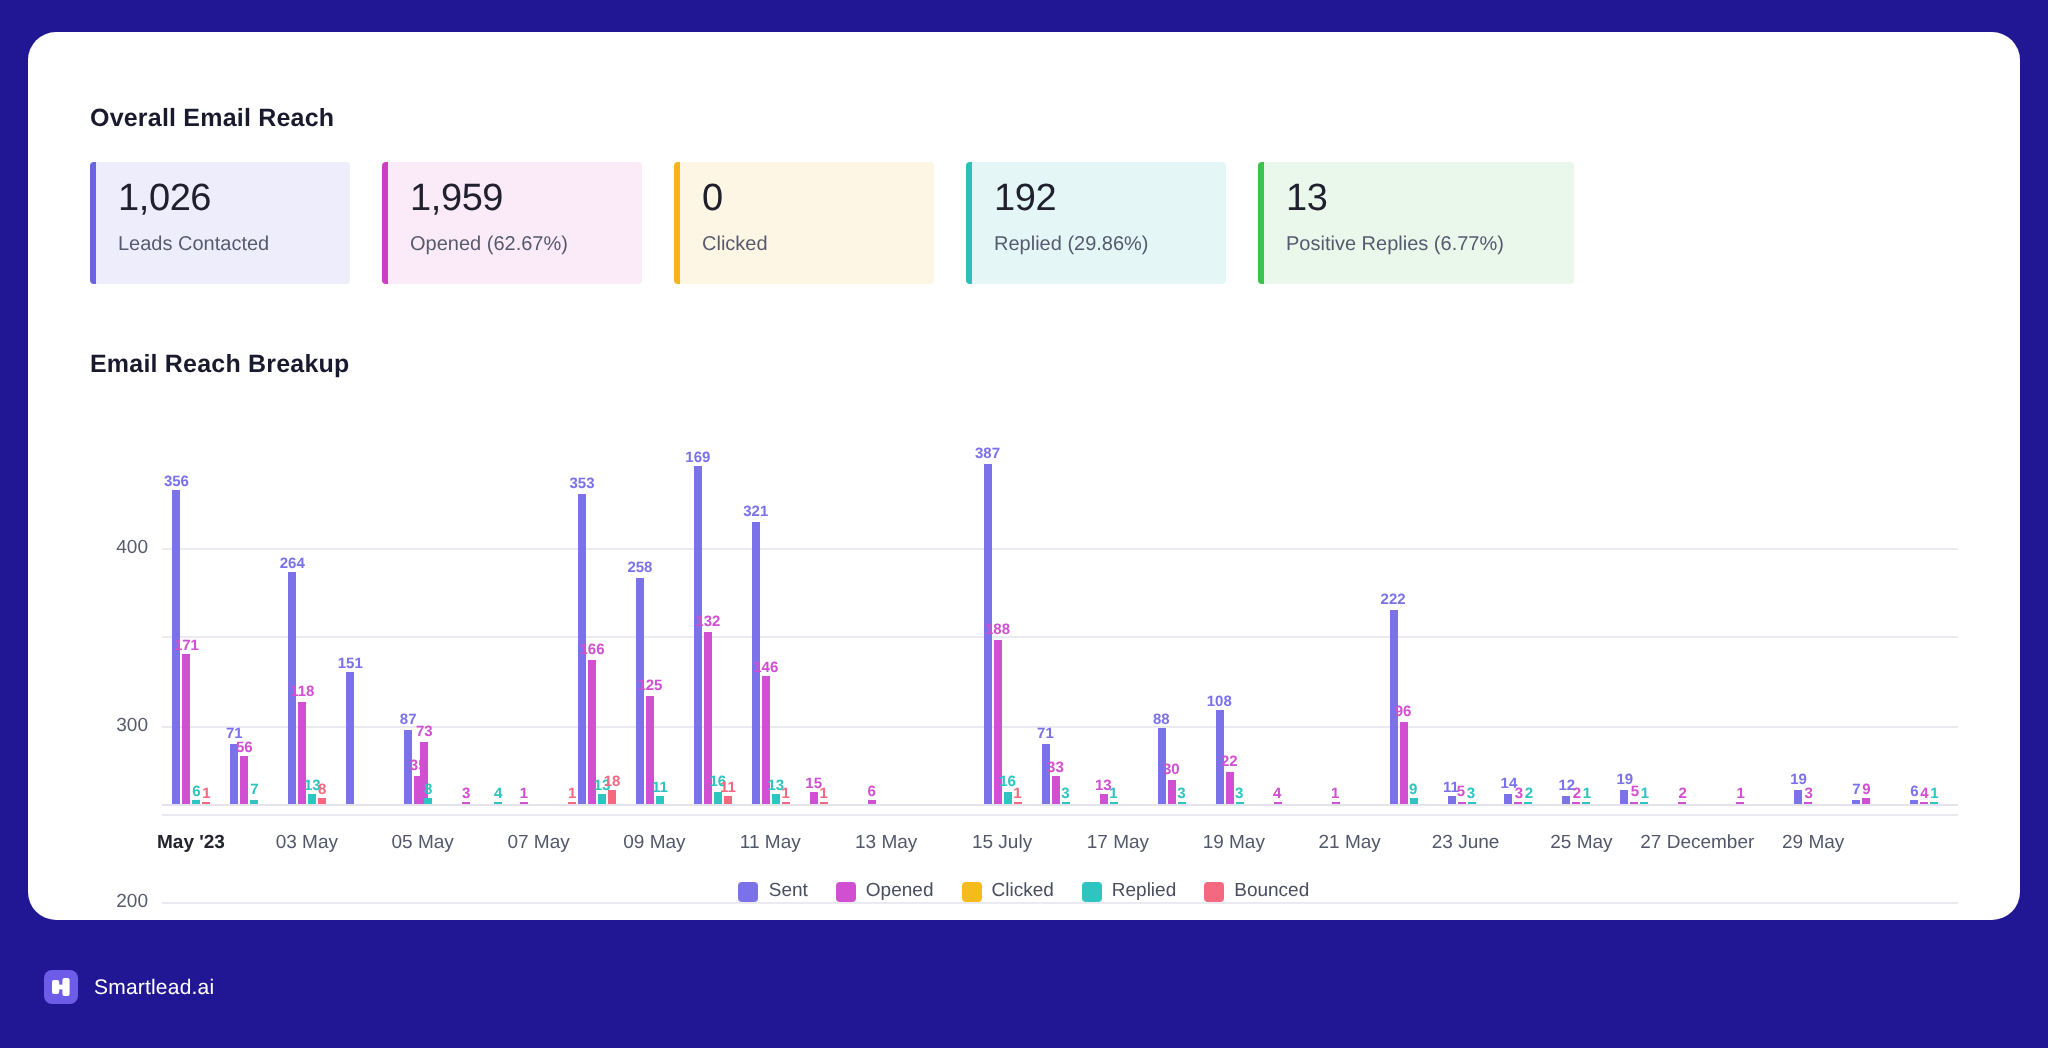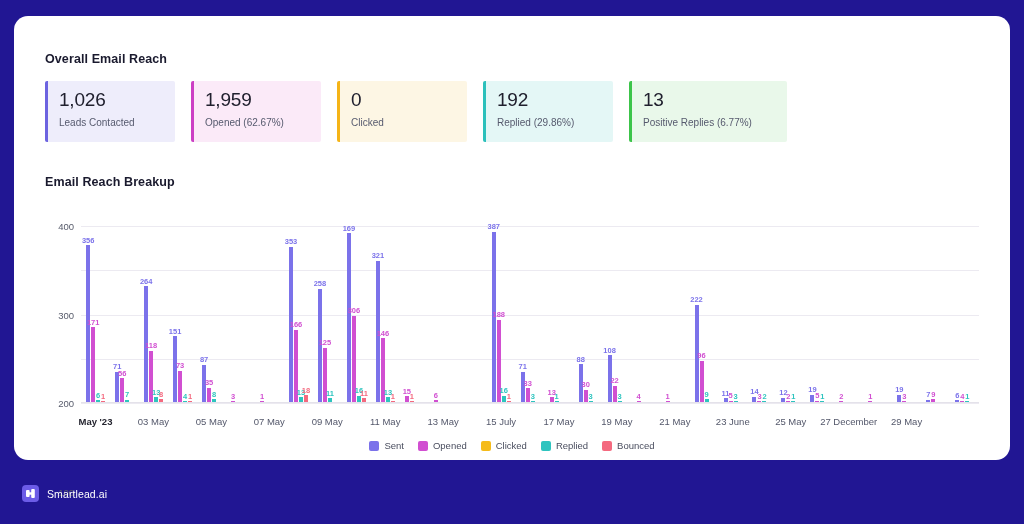--- a/index.html
+++ b/index.html
@@ -45,21 +45,21 @@
 
   
   #chart {
     position:absolute; left:31px; top:200px;
     width:938px; height:215px;
   }
   #plot {
     position:absolute; left:36px; top:10px;
     width:898px; height:177px;
   }
-  .gridline { position:absolute; left:0; width:100%; height:1px; background:#eceaf1; }
+  .gridline { position:absolute; left:0; width:100%; height:1px; background:#eceaf1;margin-top:48px; }
   .ytick {
     position:absolute; right:100%; margin-right:7px;
     font-size:9.5px; color:#575b6b; transform:translateY(-50%);
     white-space:nowrap;
   }
   .axis-base { position:absolute; left:0; bottom:0; width:100%; height:1px; background:#e4e2ea; }
 
   .group { position:absolute; bottom:0; display:flex; align-items:flex-end; }
   .bar { width:4px; position:relative; margin-right:1px; }
   .bar:last-child { margin-right:0; }
@@ -176,21 +176,21 @@
           <div class="bar" style="height: 52.215px; background: rgb(209, 79, 209);">
             <span class="lbl" style="color: rgb(209, 79, 209);">118</span>
           </div>
           <div class="bar" style="height: 5.7525px; background: rgb(46, 196, 191);">
             <span class="lbl" style="color: rgb(46, 196, 191);">13</span>
           </div>
           <div class="bar" style="height: 3.54px; background: rgb(244, 105, 127);">
             <span class="lbl" style="color: rgb(244, 105, 127);">8</span>
           </div>
         </div>
-        <div class="group" style="left: 92.1174px;">
+        <div class="group" style="left: 92.1174px; gap: 32px;">
           <div class="bar" style="height: 66.8175px; background: rgb(123, 114, 234);">
             <span class="lbl" style="color: rgb(123, 114, 234);">151</span>
           </div>
           <div class="bar" style="height: 32.3025px; background: rgb(209, 79, 209);">
             <span class="lbl" style="color: rgb(209, 79, 209);">73</span>
           </div>
           <div class="bar" style="height: 2px; background: rgb(46, 196, 191);">
             <span class="lbl" style="color: rgb(46, 196, 191);">4</span>
           </div>
           <div class="bar" style="height: 2px; background: rgb(244, 105, 127);">
@@ -241,21 +241,21 @@
           </div>
           <div class="bar" style="height: 4.8675px; background: rgb(46, 196, 191);">
             <span class="lbl" style="color: rgb(46, 196, 191);">11</span>
           </div>
         </div>
         <div class="group" style="left: 265.924px;">
           <div class="bar" style="height: 169.92px; background: rgb(123, 114, 234);">
             <span class="lbl" style="color: rgb(123, 114, 234);">169</span>
           </div>
           <div class="bar" style="height: 87.1725px; background: rgb(209, 79, 209);">
-            <span class="lbl" style="color: rgb(209, 79, 209);">306</span>
+            <span class="lbl" style="color: rgb(209, 79, 209);">132</span>
           </div>
           <div class="bar" style="height: 7.08px; background: rgb(46, 196, 191);">
             <span class="lbl" style="color: rgb(46, 196, 191);">16</span>
           </div>
           <div class="bar" style="height: 4.8675px; background: rgb(244, 105, 127);">
             <span class="lbl" style="color: rgb(244, 105, 127);">11</span>
           </div>
         </div>
         <div class="group" style="left: 294.892px;">
           <div class="bar" style="height: 142.042px; background: rgb(123, 114, 234);">

